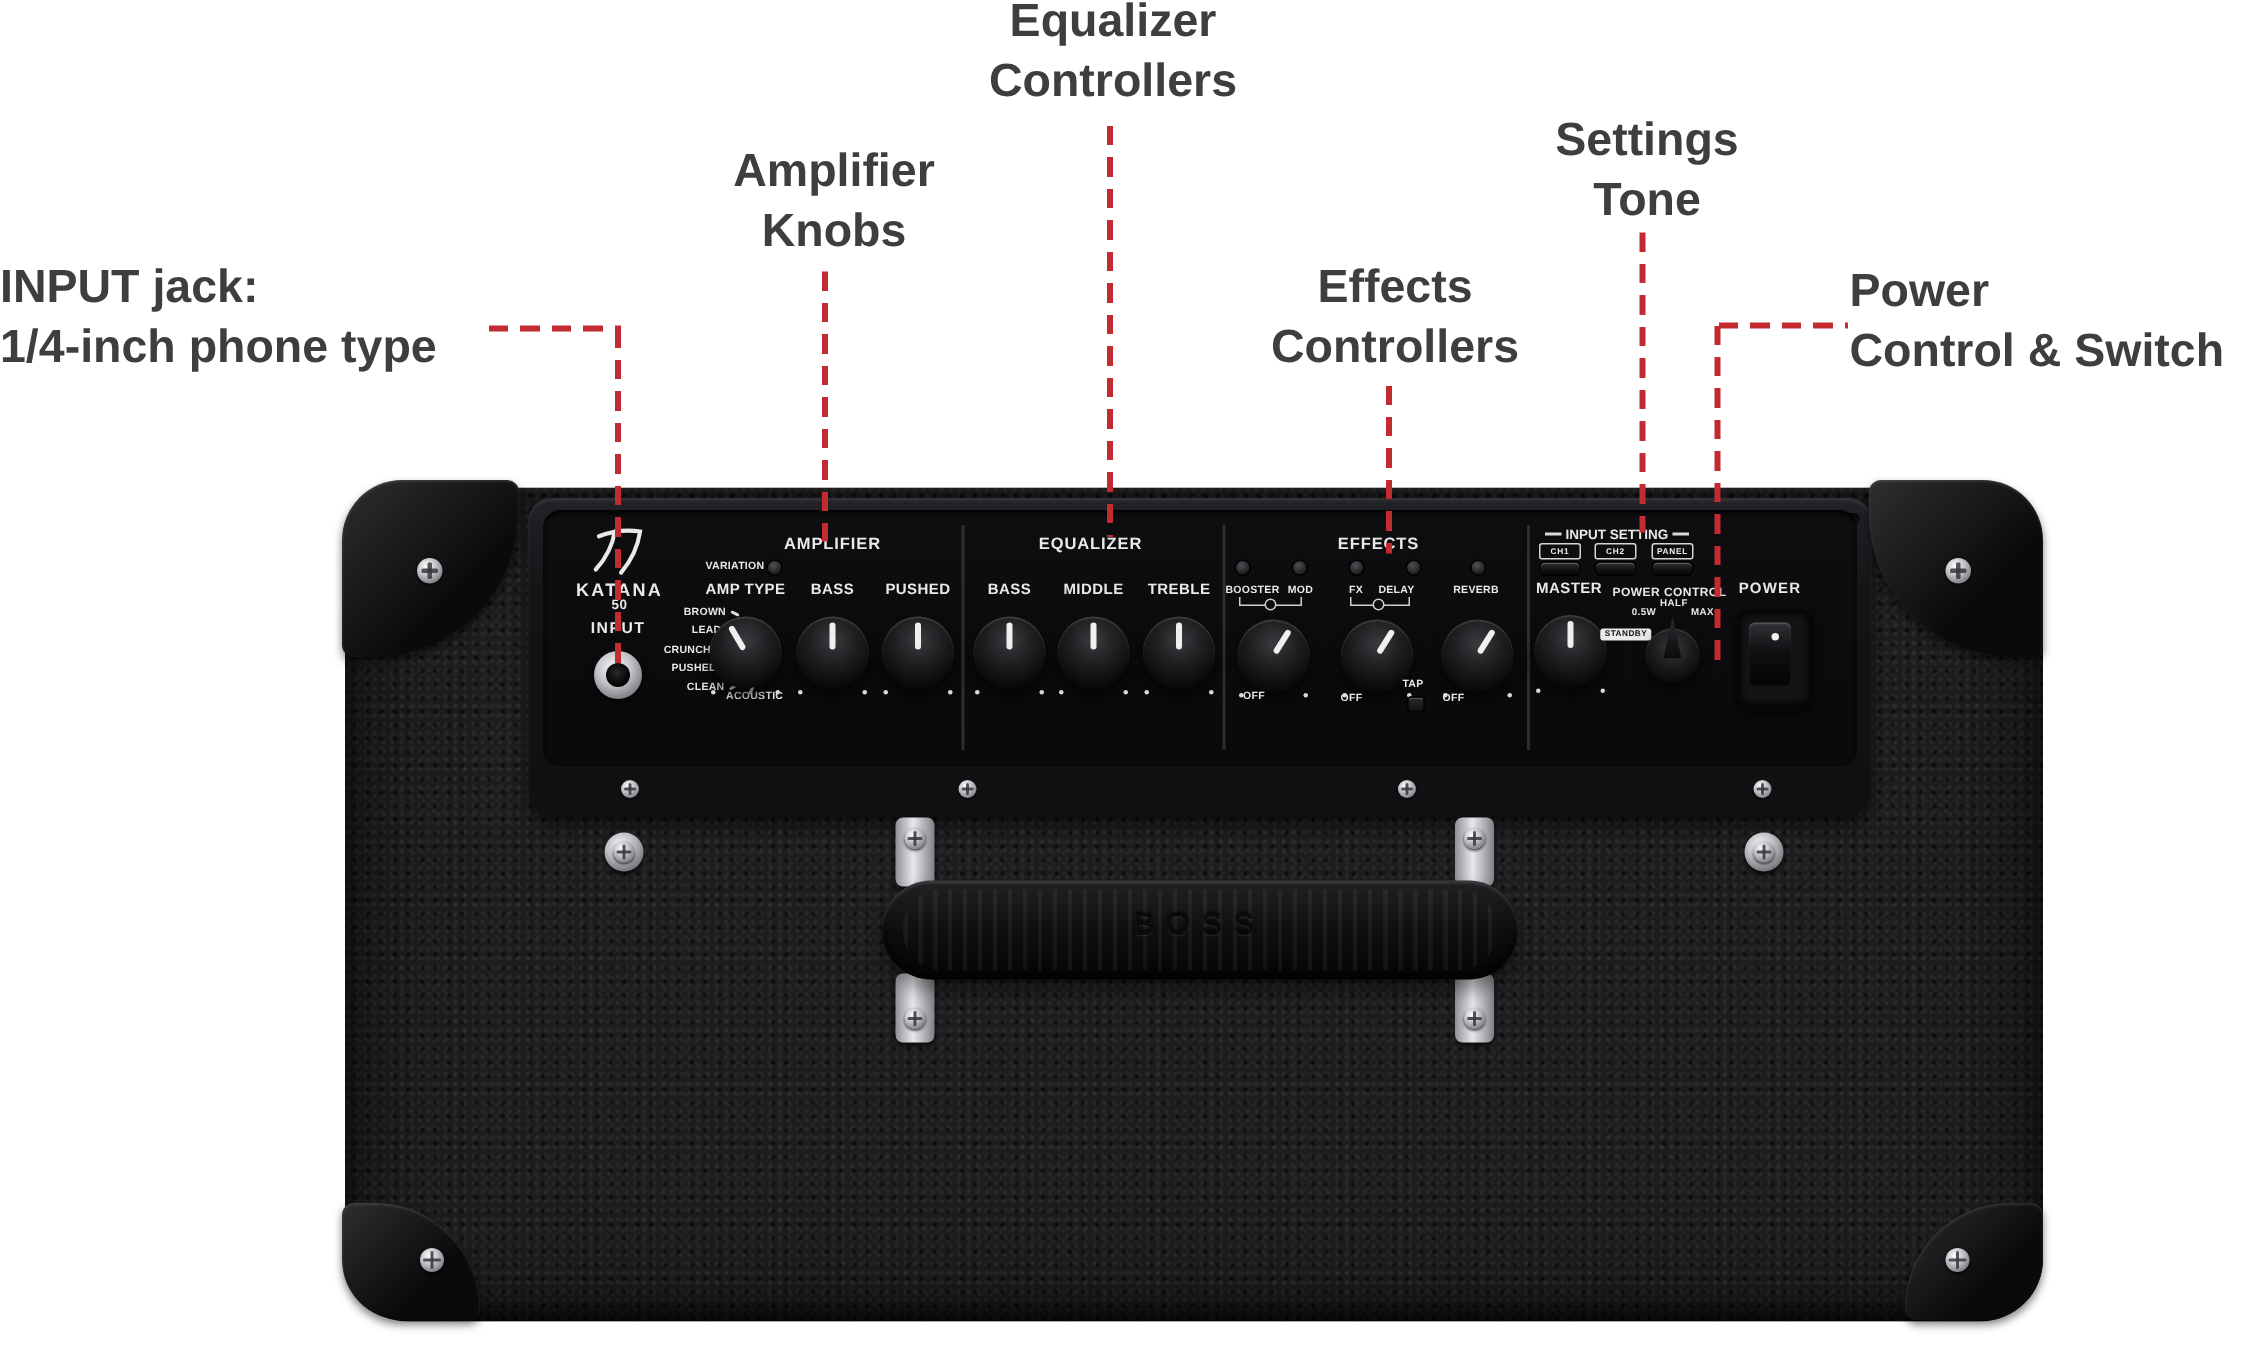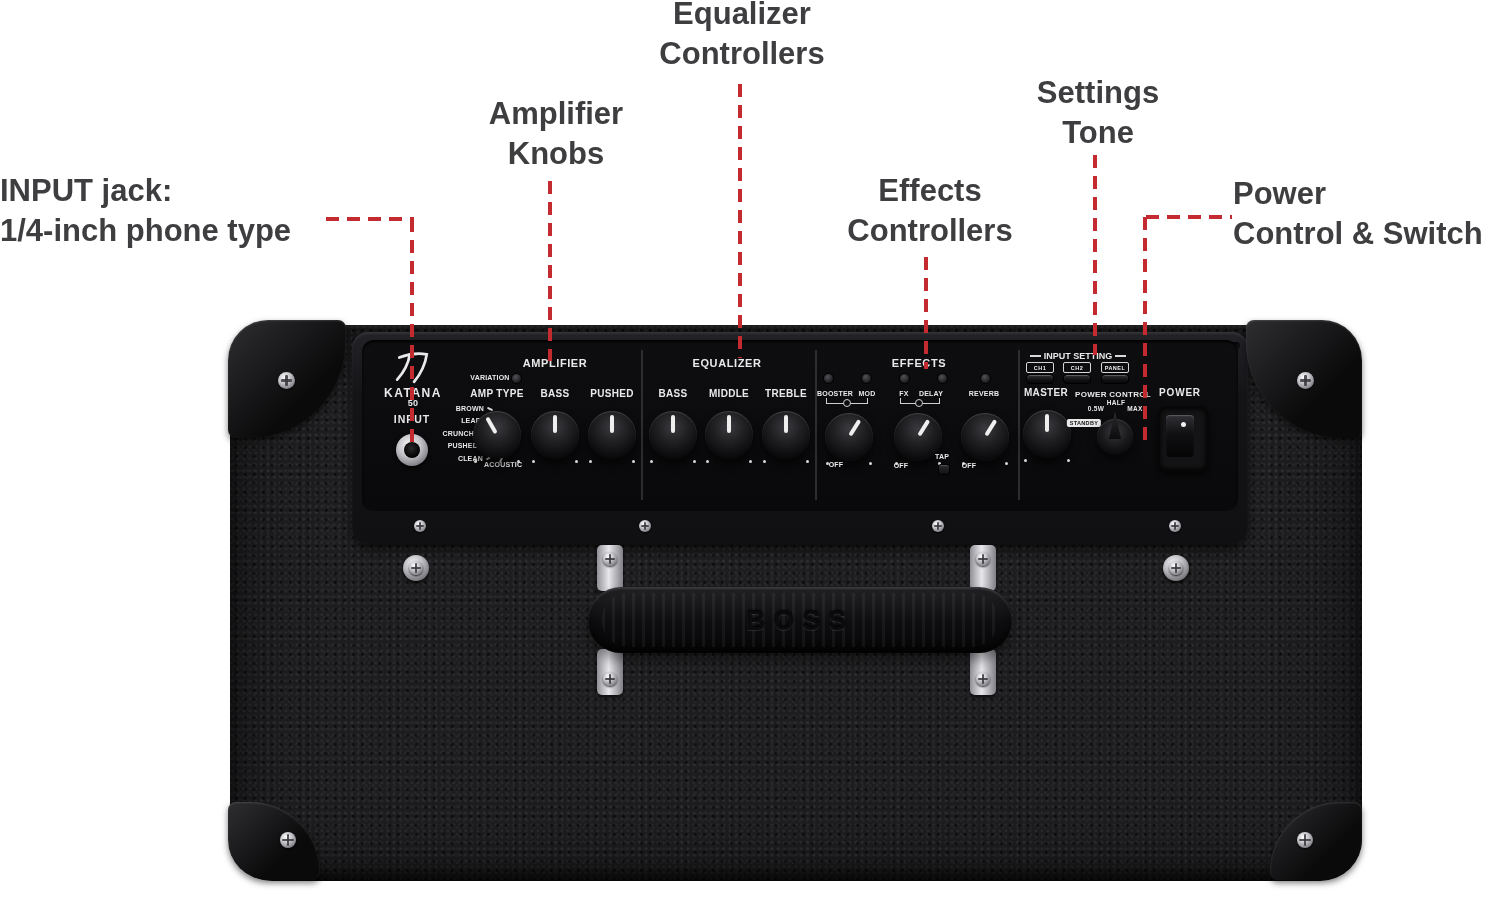--- a/index.html
+++ b/index.html
@@ -106,21 +106,21 @@
     background:radial-gradient(circle at 45% 40%, #2a2a2c, #000 70%);}
 
   
   .hingeplate{position:absolute;width:26px;height:46px;border-radius:5px;z-index:7;
     background:linear-gradient(90deg,#8f8f95,#e8e8ec 45%,#7f7f85);box-shadow:0 2px 3px rgba(0,0,0,.55);}
   .strap{position:absolute;left:588px;top:587px;width:424px;height:66px;border-radius:33px;z-index:9;
     background:linear-gradient(#222225,#0e0e10 52%,#060607);
     box-shadow:inset 0 2px 2px rgba(255,255,255,.12), inset 0 -5px 8px rgba(0,0,0,.65), 0 7px 12px rgba(0,0,0,.4);}
   .strap-ribs{position:absolute;left:14px;right:14px;top:6px;bottom:6px;border-radius:26px;
     background:repeating-linear-gradient(90deg, rgba(255,255,255,.05) 0 3px, transparent 3px 10px);}
-  .boss{position:absolute;left:0;right:0;top:19px;text-align:center;font-size:27px;font-weight:bold;
+  .boss{position:absolute;left:0;right:0;top:19px;text-align:center;font-size:20px;font-weight:normal;
     letter-spacing:8px;color:#0b0b0d;text-shadow:0 1px 1px rgba(255,255,255,.12), 0 -1px 2px #000;}
 
   .kanji{position:absolute;left:391px;top:348px;width:44px;height:38px;z-index:7;}
 </style>
 </head>
 <body>
 
 <div id="stage">
 
   <div class="amp-body"></div>

